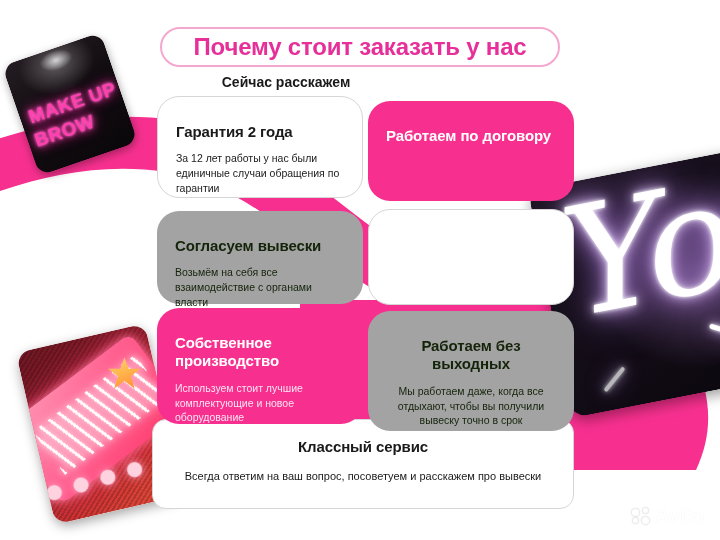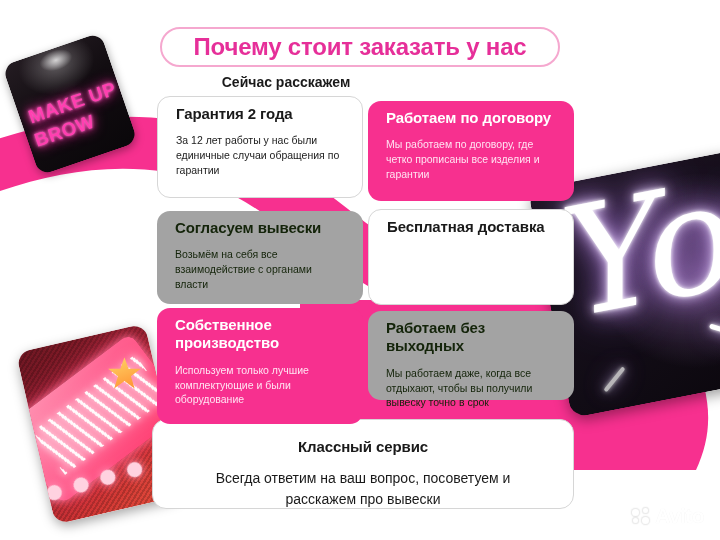--- a/index.html
+++ b/index.html
@@ -203,22 +203,22 @@
     text-align: center;
     font-size: 14px;
     font-weight: 600;
     color: #1a1a1a;
   }
 
   
   .card {
     position: absolute;
     box-sizing: border-box;
-    border-radius: 13px;
-    padding: 8px 18px 14px 18px;
+    border-radius: 22px;
+    padding: 26px 18px 14px 18px;
   }
   .card.white {
     background: #ffffff;
     border: 1px solid #d6d6d6;
   }
   .card.pink   { background: #f7308f; border: none; }
   .card.green  { background: #a3a3a3; border: none; }
 
   .card h3 {
     margin: 0 0 10px 0;
@@ -236,30 +236,30 @@
   .card.green h3, .card.green p { color: #14240a; }
   .card.pink  h3 { color: #ffffff; }
   .card.pink  p  { color: #ffe3f2; }
 
   
   #card-guarantee { left: 157px; top: 96px;  width: 206px; height: 102px; }
   #card-contract  { left: 368px; top: 101px; width: 206px; height: 100px; z-index: 6; }
   #card-approval  { left: 157px; top: 211px; width: 206px; height: 93px;  z-index: 6; }
   #card-delivery  { left: 368px; top: 209px; width: 206px; height: 96px; }
   #card-own-prod  { left: 157px; top: 308px; width: 206px; height: 116px; z-index: 6; }
-  #card-nodaysoff { left: 368px; top: 311px; width: 206px; height: 89px;  z-index: 6; }
+  #card-nodaysoff { left: 368px; top: 311px; width: 206px; height: 120px;  z-index: 6; text-align: center; }
 
   #card-service {
     left: 152px; top: 419px; width: 422px; height: 90px;
     padding: 18px 28px;
     text-align: center;
     border-radius: 14px;
   }
   #card-service h3 { margin-bottom: 12px; font-size: 15px; }
-  #card-service p  { font-size: 14px; line-height: 1.5; }
+  #card-service p  { font-size: 11px; line-height: 1.5; }
 
   
   .watermark {
     position: absolute;
     right: 16px;
     bottom: 12px;
     z-index: 8;
     display: flex;
     align-items: center;
     gap: 4px;
@@ -335,35 +335,33 @@
 
     <div class="subtitle">Сейчас расскажем</div>
 
     <div class="card white" id="card-guarantee">
       <h3>Гарантия 2 года</h3>
       <p>За 12 лет работы у нас были единичные случаи обращения по гарантии</p>
     </div>
 
     <div class="card pink" id="card-contract">
       <h3>Работаем по договору</h3>
-      <p>Мы работаем по договору, где четко прописаны все изделия и гарантии</p>
     </div>
 
     <div class="card green" id="card-approval">
       <h3>Согласуем вывески</h3>
       <p>Возьмём на себя все взаимодействие с органами власти</p>
     </div>
 
     <div class="card white" id="card-delivery">
-      <h3>Бесплатная доставка</h3>
     </div>
 
     <div class="card pink" id="card-own-prod">
       <h3>Собственное производство</h3>
-      <p>Используем только лучшие комплектующие и были оборудование</p>
+      <p>Используем стоит лучшие комплектующие и новое оборудование</p>
     </div>
 
     <div class="card green" id="card-nodaysoff">
       <h3>Работаем без выходных</h3>
       <p>Мы работаем даже, когда все отдыхают, чтобы вы получили вывеску точно в срок</p>
     </div>
 
     <div class="card white" id="card-service">
       <h3>Классный сервис</h3>
       <p>Всегда ответим на ваш вопрос, посоветуем и расскажем про вывески</p>

